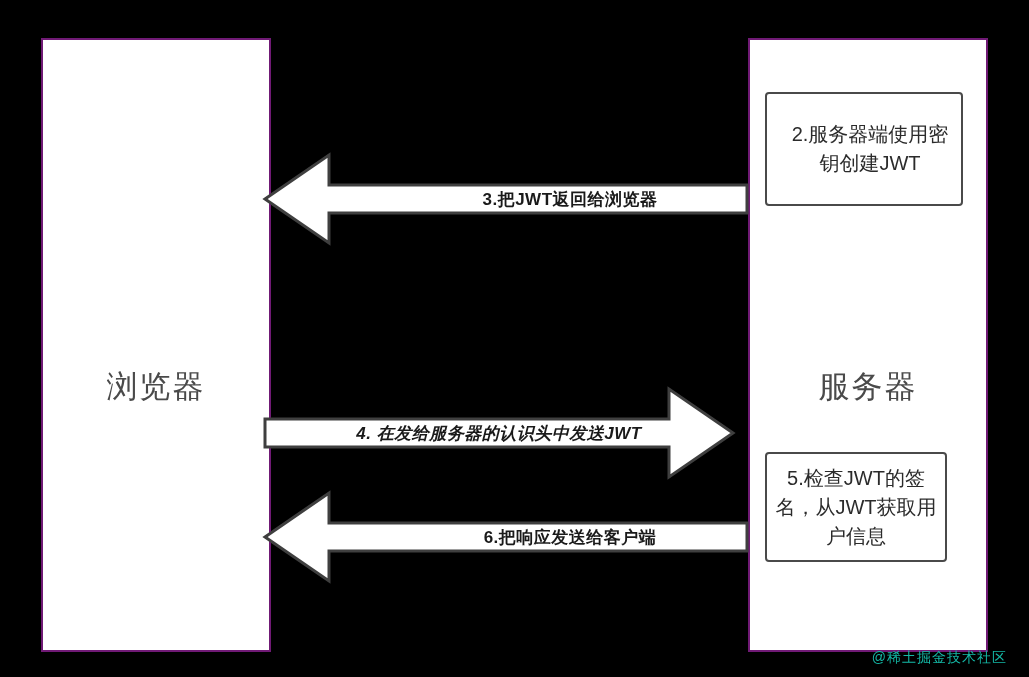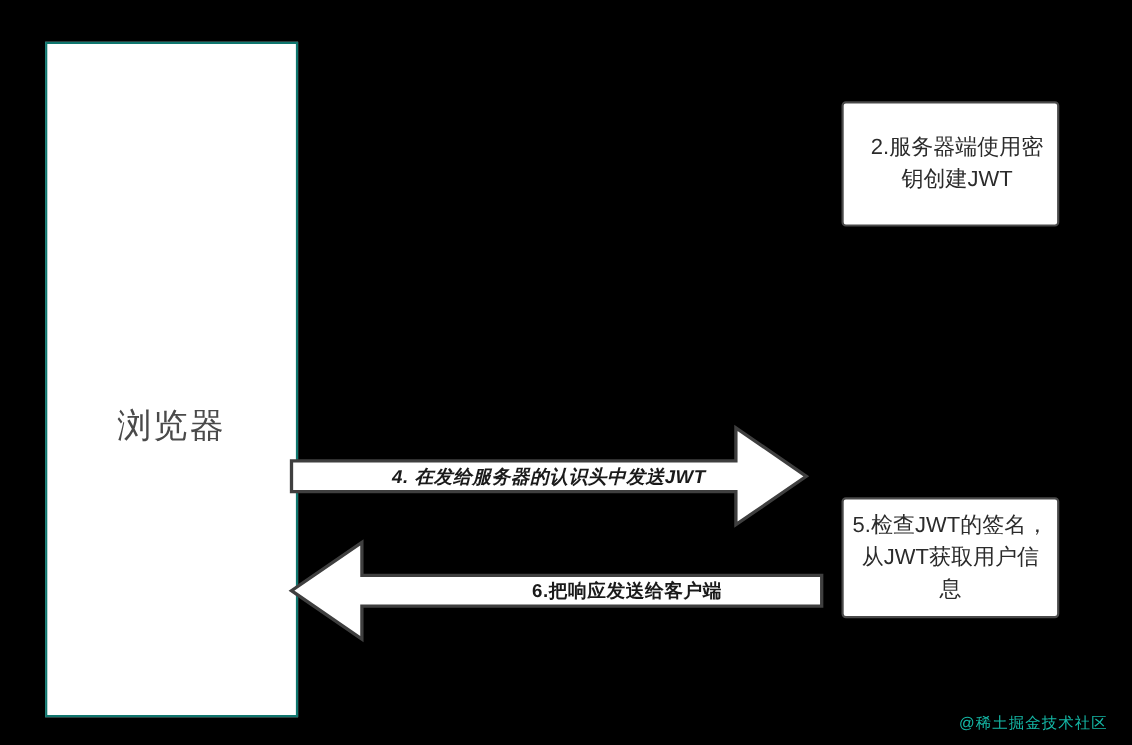--- a/index.html
+++ b/index.html
@@ -19,21 +19,21 @@
     left: 0; top: 0;
     width: 1029px;
     height: 677px;
     background: #000000;
   }
 
   
   .actor-box {
     position: absolute;
     background: #ffffff;
-    border: 2px solid #0f766e;
+    border: 2px solid #701a75;
     box-sizing: border-box;
   }
   #browser-box {
     left: 41px;
     top: 38px;
     width: 230px;
     height: 614px;
   }
   #server-box {
     left: 748px;
@@ -72,21 +72,21 @@
   #note-create-jwt {
     left: 765px;
     top: 92px;
     width: 198px;
     height: 114px;
     padding-left: 20px;
   }
   #note-check-jwt {
     left: 765px;
     top: 452px;
-    width: 198px;
+    width: 182px;
     height: 110px;
   }
 
   
   .arrow-wrap {
     position: absolute;
   }
   .arrow-wrap svg {
     display: block;
     overflow: visible;
@@ -123,26 +123,35 @@
 </style>
 </head>
 <body>
 
 <div id="canvas">
 
   <div class="actor-box" id="browser-box">
     <div class="actor-label" id="browser-label">浏览器</div>
   </div>
 
+  <div class="actor-box" id="server-box">
+    <div class="actor-label" id="server-label">服务器</div>
+  </div>
 
   <div class="note-box" id="note-create-jwt">2.服务器端使用密钥创建JWT</div>
 
   <div class="note-box" id="note-check-jwt">5.检查JWT的签名，从JWT获取用户信息</div>
 
 
+  <div class="arrow-wrap" id="arrow2">
+    <svg width="482" height="88" viewBox="0 0 482 88">
+      <polygon points="482,30 64,30 64,0 0,44 64,88 64,58 482,58" fill="#ffffff" stroke="#3f3f3f" stroke-width="3" stroke-linejoin="miter"></polygon>
+    </svg>
+    <div class="arrow-label" style="padding-left:64px;">3.把JWT返回给浏览器</div>
+  </div>
 
   <div class="arrow-wrap" id="arrow3">
     <svg width="468" height="88" viewBox="0 0 468 88">
       <polygon points="0,30 404,30 404,0 468,44 404,88 404,58 0,58" fill="#ffffff" stroke="#3f3f3f" stroke-width="3" stroke-linejoin="miter"></polygon>
     </svg>
     <div class="arrow-label" style="padding-right:64px;">4. 在发给服务器的认识头中发送JWT</div>
   </div>
 
   <div class="arrow-wrap" id="arrow4">
     <svg width="482" height="88" viewBox="0 0 482 88">

